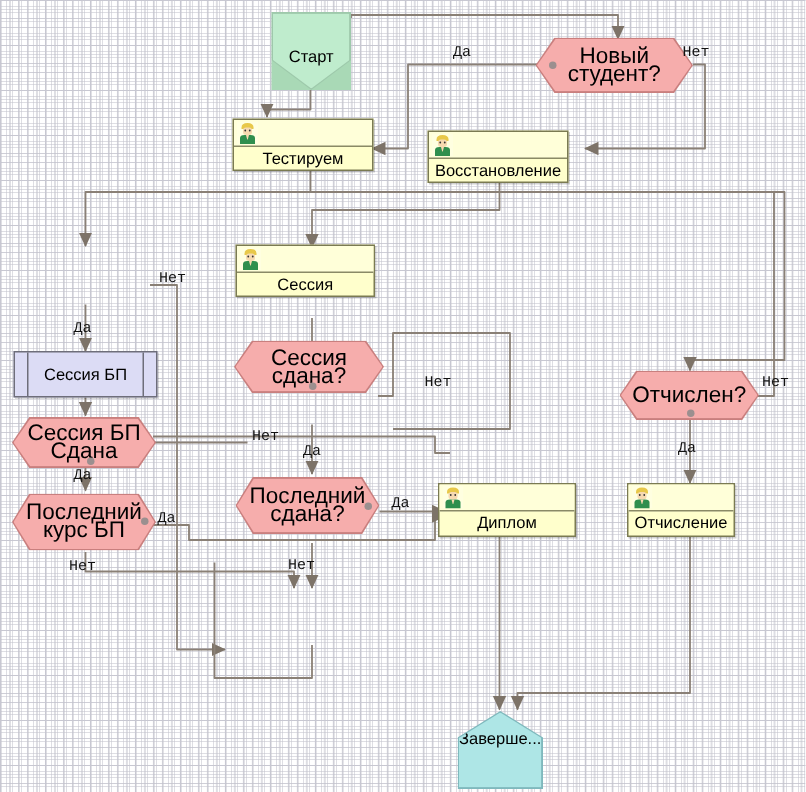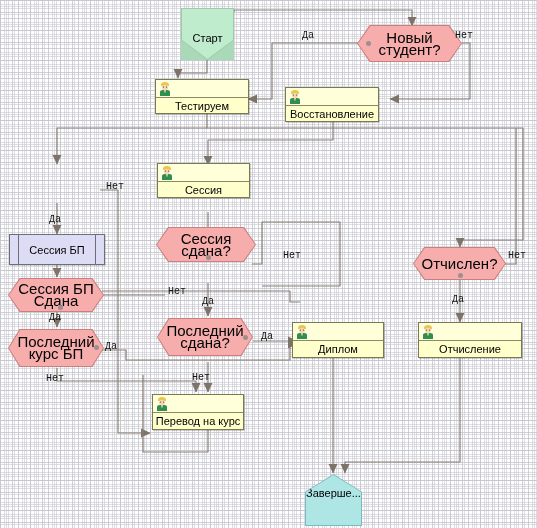--- a/index.html
+++ b/index.html
@@ -325,49 +325,35 @@
         <rect x="4" y="4" width="6" height="5" rx="2" fill="#f6d9b0"></rect>
         <circle cx="5.5" cy="6" r="0.6" fill="#333"></circle>
           <circle cx="8.5" cy="6" r="0.6" fill="#333"></circle>
         <path d="M2,15 L2,11 Q2,9 5,9 L9,9 Q12,9 12,11 L12,15 Z" fill="#2f8f4e"></path>
         <path d="M6,9 L8,9 L7.2,12 L6.8,12 Z" fill="#f6d9b0"></path>
       </svg>
     </div>
     <div class="lbl">Диплом</div>
   </div>
 
-  <div class="node task" style="left:418px;top:322px;width:104px;height:36px;text-align:center;">
+  <div class="node task" style="left:418px;top:322px;width:72px;height:36px;text-align:center;">
     <div class="hdr">
       <svg class="avatar" viewBox="0 0 14 15">
         <rect x="0" y="0" width="14" height="15" fill="#ffffe0"></rect>
         <path d="M3,4 Q3,1 7,1 Q11,1 11,4 L11,5 L3,5 Z" fill="#e8c84a"></path>
         <rect x="4" y="4" width="6" height="5" rx="2" fill="#f6d9b0"></rect>
         <circle cx="5.5" cy="6" r="0.6" fill="#333"></circle>
           <circle cx="8.5" cy="6" r="0.6" fill="#333"></circle>
         <path d="M2,15 L2,11 Q2,9 5,9 L9,9 Q12,9 12,11 L12,15 Z" fill="#2f8f4e"></path>
         <path d="M6,9 L8,9 L7.2,12 L6.8,12 Z" fill="#f6d9b0"></path>
       </svg>
     </div>
     <div class="lbl">Отчисление</div>
   </div>
 
-  <div class="node task" style="left:152px;top:394px;width:92px;height:36px;">
-    <div class="hdr">
-      <svg class="avatar" viewBox="0 0 14 15">
-        <rect x="0" y="0" width="14" height="15" fill="#ffffe0"></rect>
-        <path d="M3,4 Q3,1 7,1 Q11,1 11,4 L11,5 L3,5 Z" fill="#e8c84a"></path>
-        <rect x="4" y="4" width="6" height="5" rx="2" fill="#f6d9b0"></rect>
-        <circle cx="5.5" cy="6" r="0.6" fill="#333"></circle>
-          <circle cx="8.5" cy="6" r="0.6" fill="#333"></circle>
-        <path d="M2,15 L2,11 Q2,9 5,9 L9,9 Q12,9 12,11 L12,15 Z" fill="#2f8f4e"></path>
-        <path d="M6,9 L8,9 L7.2,12 L6.8,12 Z" fill="#f6d9b0"></path>
-      </svg>
-    </div>
-    <div class="lbl">Перевод на курс</div>
-  </div>
 
   <div class="node endnode" style="left:305px;top:474px;width:57px;height:52px;">
     <div class="inner"></div>
     <div class="face">Заверше...</div>
   </div>
 
   <div class="elabel" style="left:302px;top:30px;">Да</div>
   <div class="elabel" style="left:455px;top:30px;">Нет</div>
   <div class="elabel" style="left:106px;top:181px;">Нет</div>
   <div class="elabel" style="left:49px;top:214px;">Да</div>

